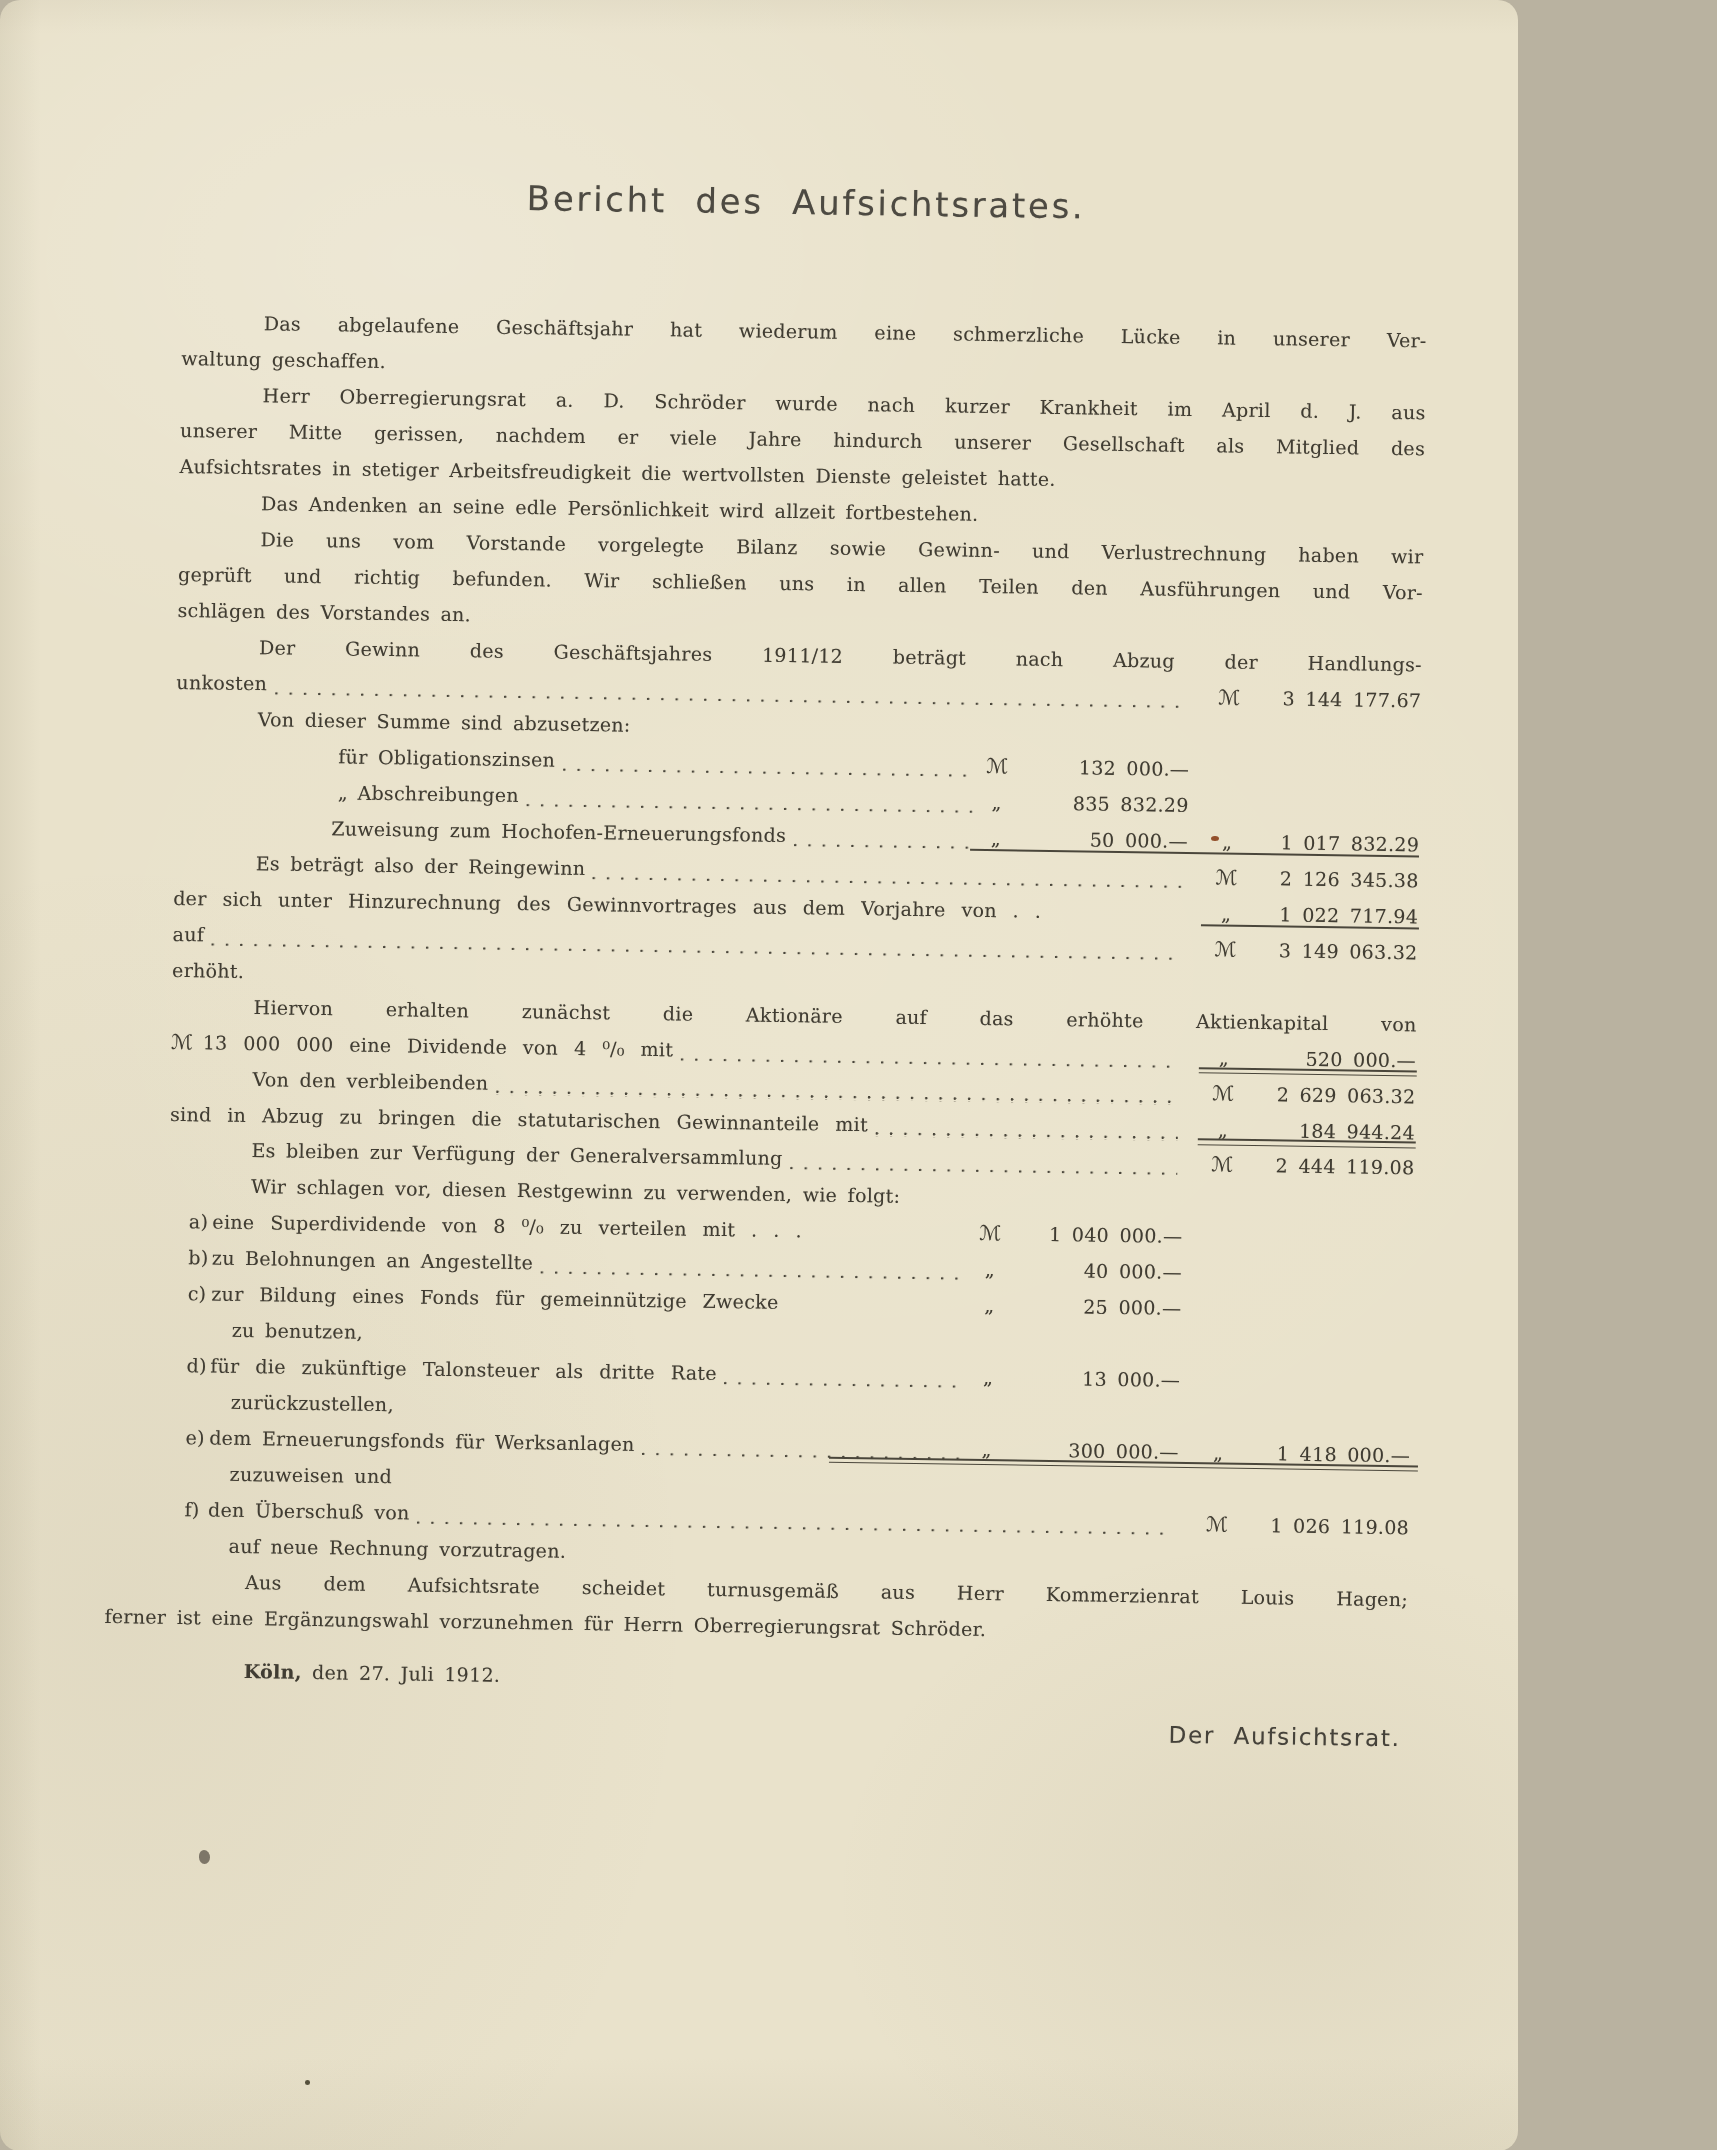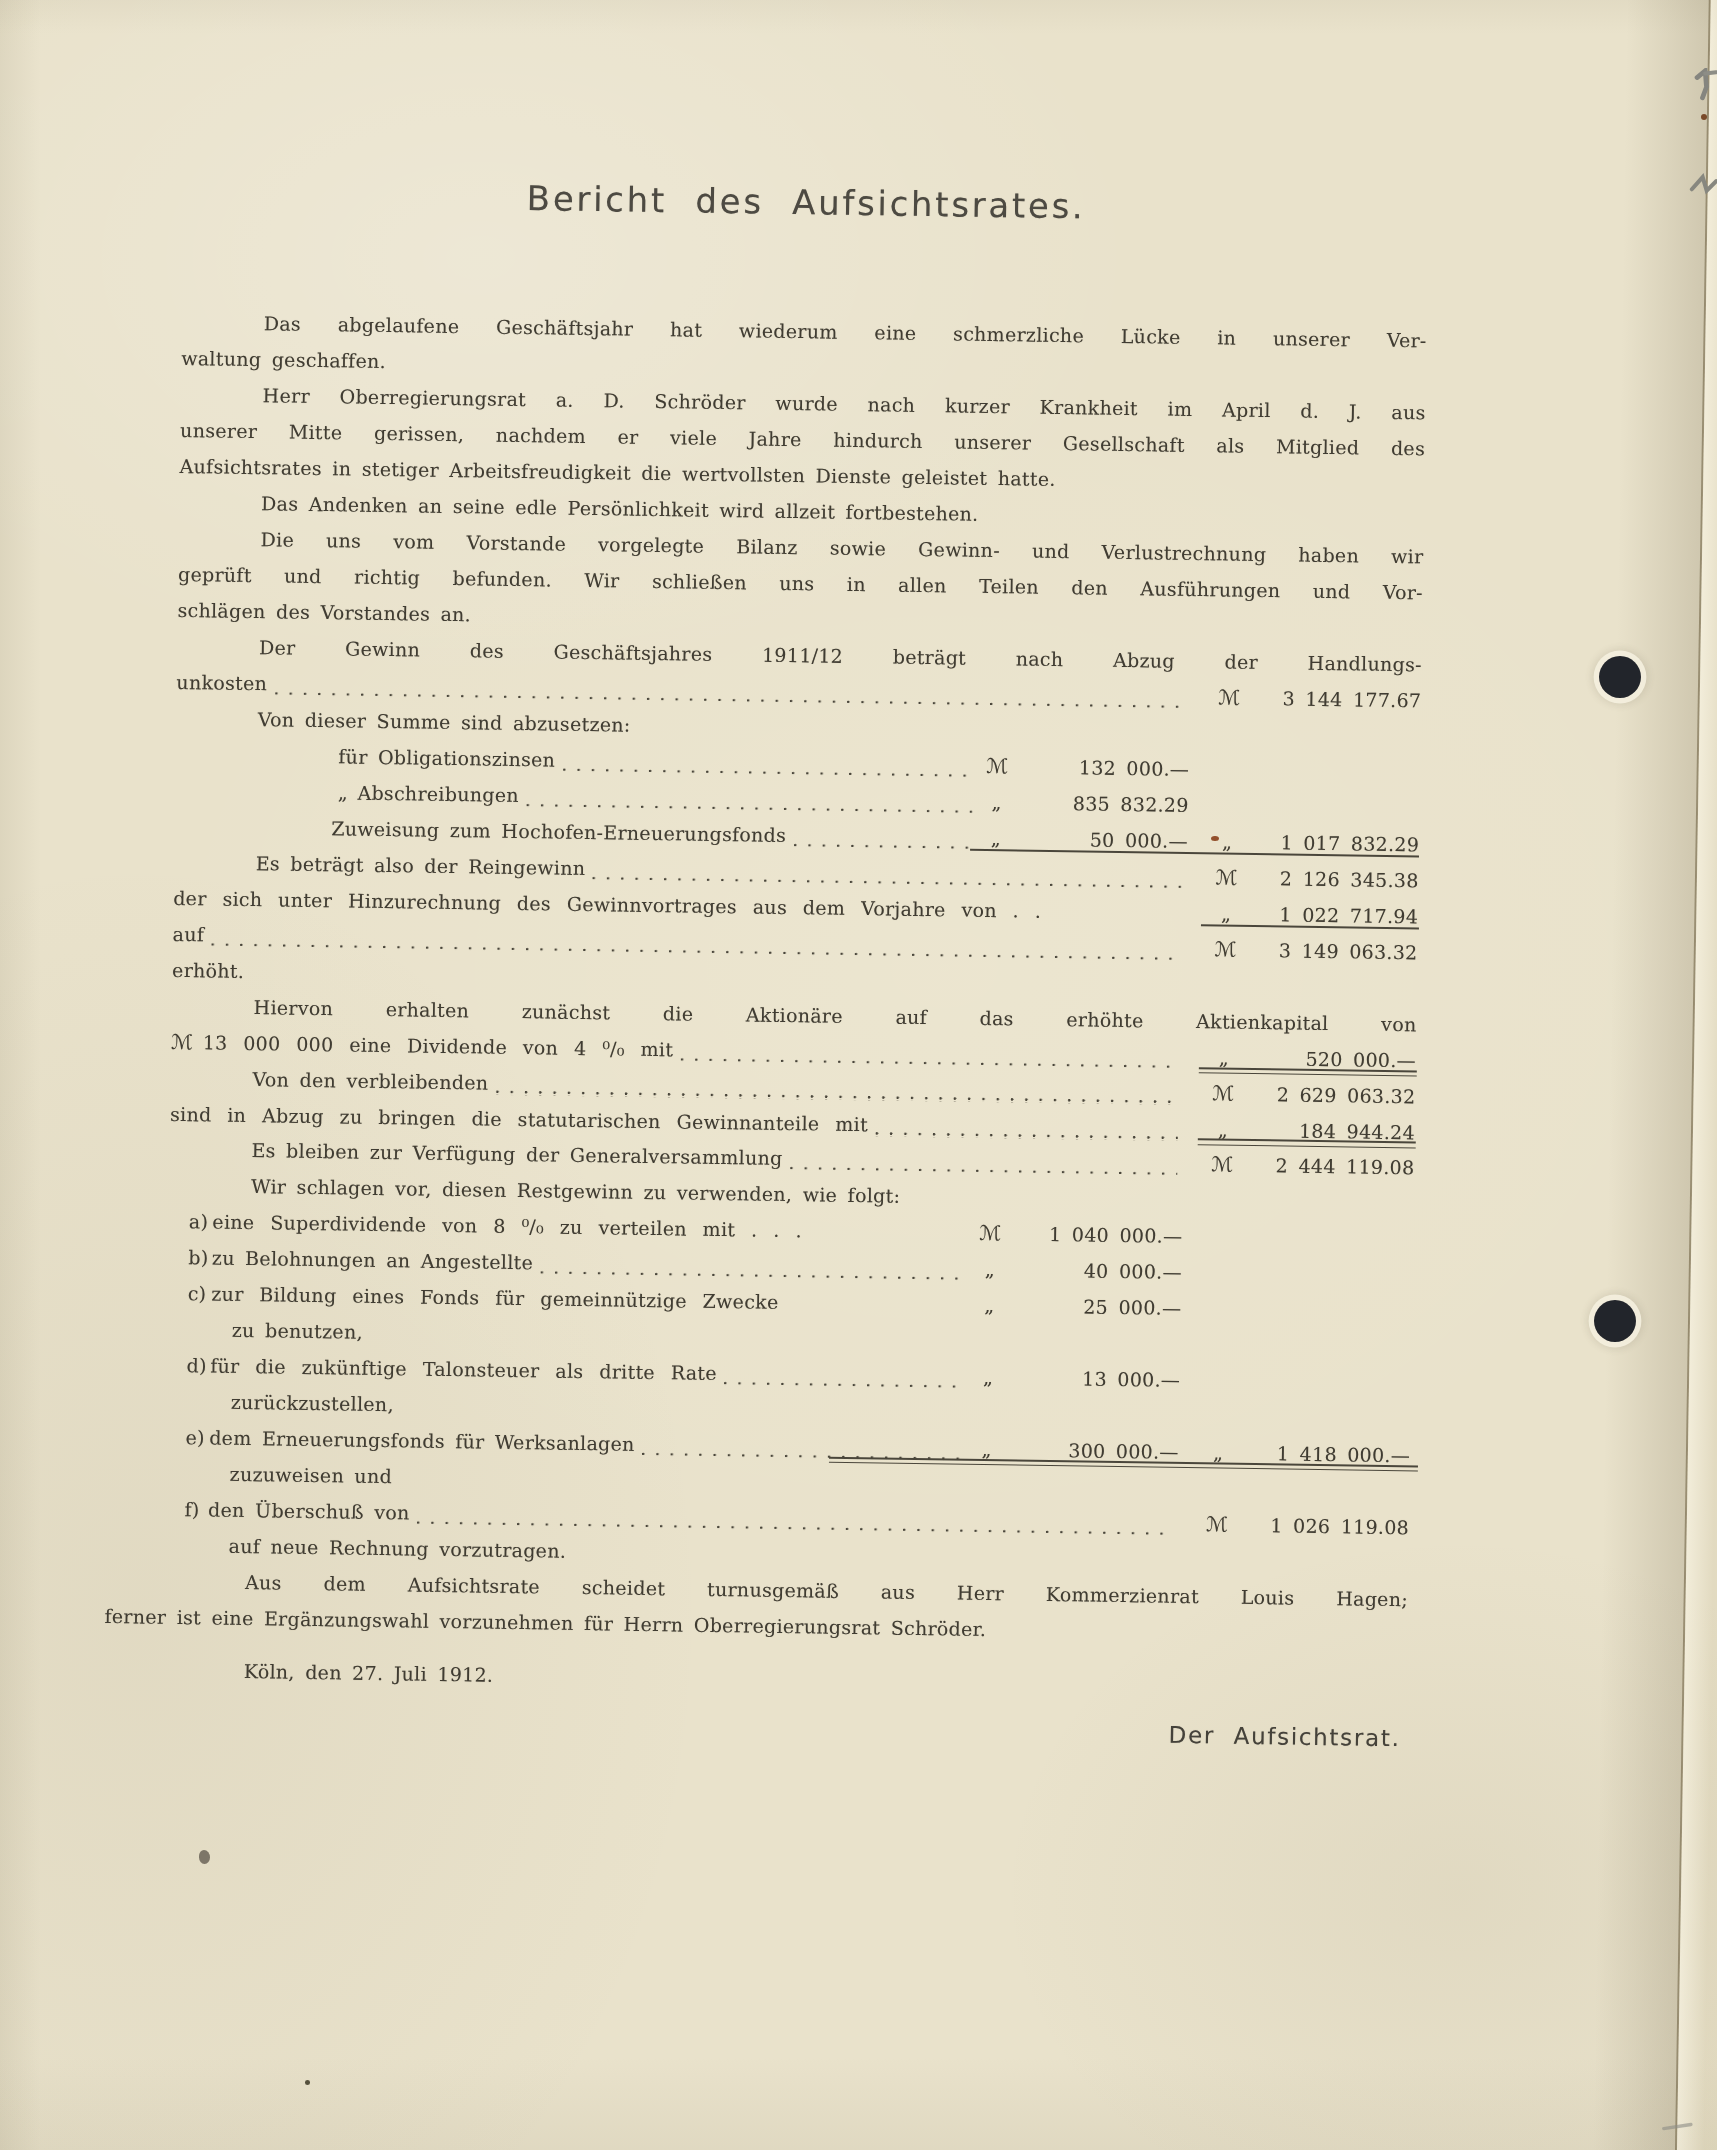--- a/index.html
+++ b/index.html
@@ -1,28 +1,29 @@
 <!DOCTYPE html>
 <html style="font-size:11px"><head>
 <meta charset="utf-8">
 <style>
   html,body{margin:0;padding:0;background:#b9b2a0;}
   .sheet{
-    position:relative; width:1717px; height:2151px; overflow:hidden;
+    position:relative; width:1518px; height:2151px; overflow:hidden;
     background-color:#e9e2cb;
     background-image:
       radial-gradient(ellipse 953px 613px at 28% 12%, rgba(255,255,255,0.20), rgba(255,255,255,0) 70%),
       radial-gradient(ellipse 1089px 817px at 55% 45%, rgba(255,253,240,0.12), rgba(255,255,255,0) 75%),
       radial-gradient(ellipse 817px 1089px at 8% 75%, rgba(120,108,78,0.07), rgba(120,108,78,0) 70%),
       radial-gradient(ellipse 613px 476px at 85% 88%, rgba(125,112,80,0.08), rgba(125,112,80,0) 75%),
       linear-gradient(to right, rgba(110,100,70,0.10), rgba(110,100,70,0) 41px),
       linear-gradient(to bottom, rgba(110,100,70,0.06), rgba(110,100,70,0) 34px),
       linear-gradient(to top, rgba(100,90,60,0.07), rgba(100,90,60,0) 95px);
     font-family:"DejaVu Serif","Liberation Serif",serif;
     color:#403c32;
+    border-radius:20px;
   }
   .content{
     position:absolute; left:184px; top:174px; width:1245px;
     transform:rotate(0.85deg); transform-origin:0 0;
     font-size:19px; letter-spacing:0.3px; word-spacing:4.1px;
     text-shadow:0 0 0.7px rgba(64,60,50,0.35);
   }
   .title{
     font-family:"DejaVu Sans","Liberation Sans",sans-serif;
     font-size:34px; line-height:38px; letter-spacing:2.7px; word-spacing:15px;
@@ -51,21 +52,21 @@
   .cell .amt{flex:1 1 auto; text-align:right; white-space:pre;}
   .cell.out{margin-left:20.4px;}
   .sp-out{flex:0 0 231px;}
   .mk{font-family:"DejaVu Sans","Liberation Sans",sans-serif; font-style:italic; font-size:20.4px;}
   .rule{height:0; border-top:2px solid #4a463b; margin-top:-6.8px; margin-bottom:4.8px;}
   .rule.dbl{height:3.4px; border-bottom:1.4px solid #4a463b; margin-top:-8.2px; margin-bottom:1.4px;}
   .r-hochofen{margin-left:796px; width:449px;}
   .r-outer{margin-left:1028px; width:218px;}
   .r-long{margin-left:664px; width:589px;}
   .place{margin-top:17px;}
-  .bold{font-weight:normal;}
+  .bold{font-weight:bold;}
   .sig{
     margin-top:19px; text-align:right; padding-right:5.4px;
     font-family:"DejaVu Sans","Liberation Sans",sans-serif;
     font-size:23px; letter-spacing:1.7px; word-spacing:9.5px; color:#45423a;
     text-shadow:0 0 0.7px rgba(69,66,58,0.4);
   }
   
   .punch{
     position:absolute; width:42px; height:42px; border-radius:50%;
     background:#22252b;

